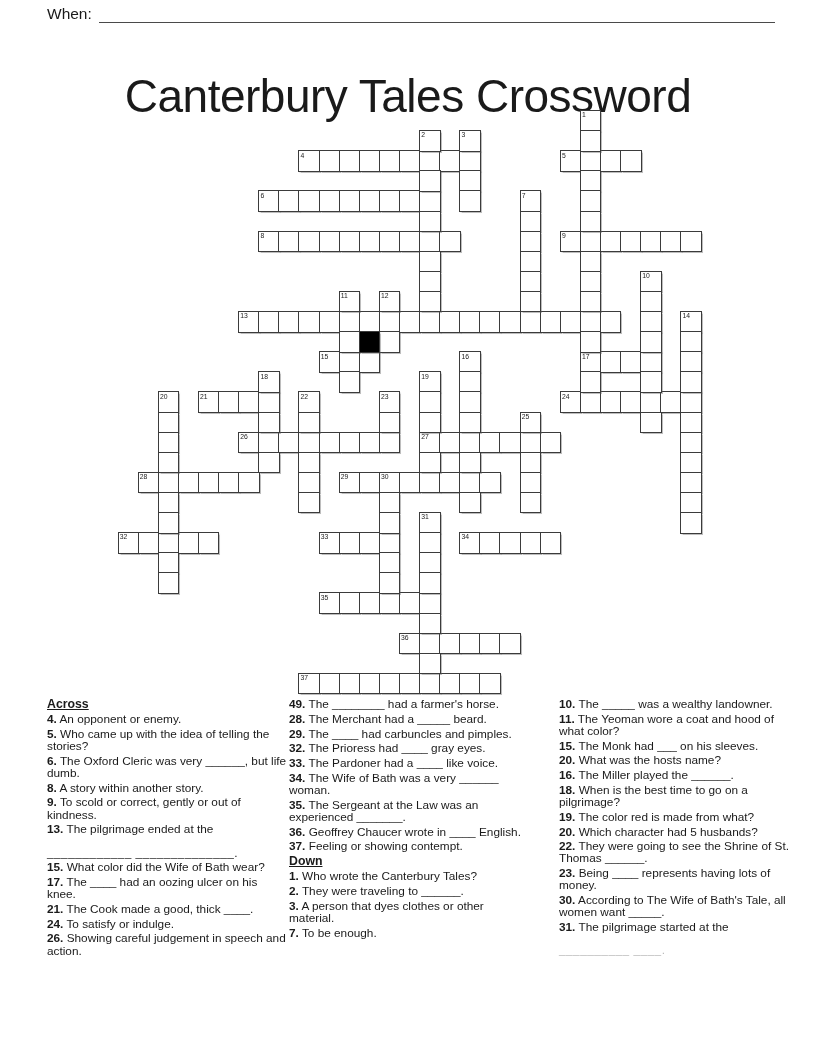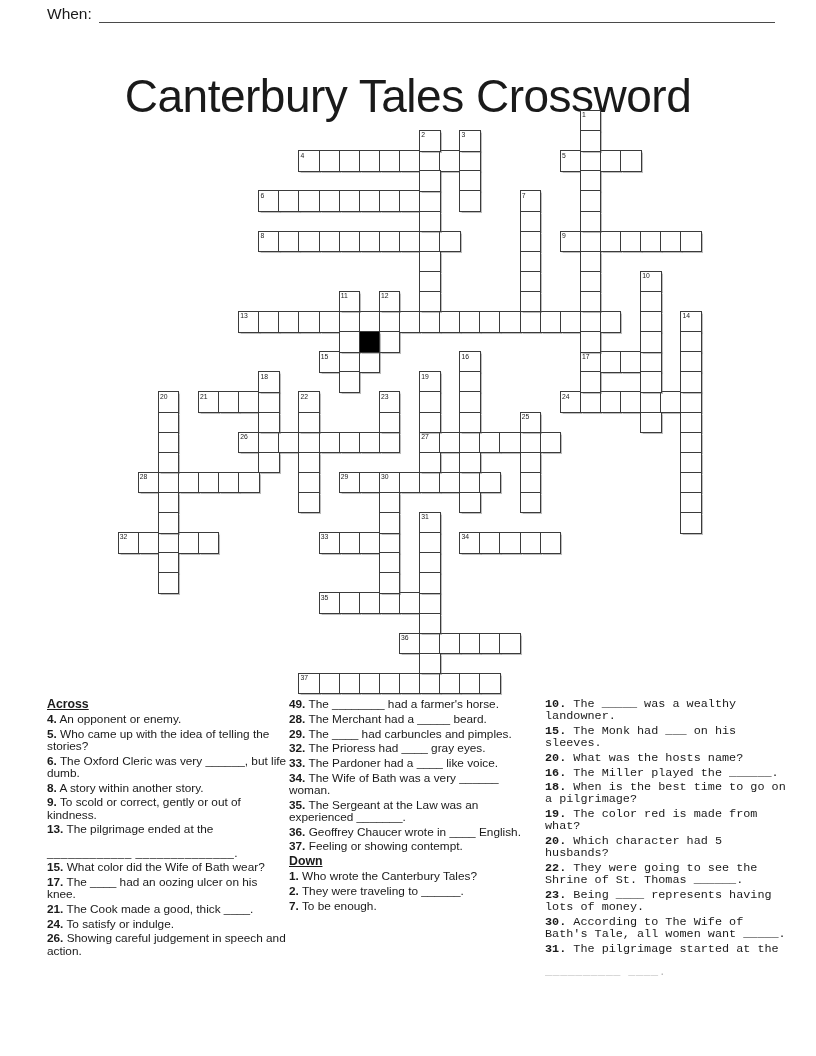--- a/index.html
+++ b/index.html
@@ -13,21 +13,21 @@
   #grid{position:absolute;left:0;top:0;width:816px;height:700px;}
   .cell{position:absolute;width:21.6px;height:21.6px;box-sizing:border-box;
         border:1.5px solid #3b3b3b;background:#ffffff;
         box-shadow:0.8px 0.8px 1px rgba(90,90,90,0.4);}
   .cell.black{background:#000000;}
   .num{position:absolute;left:1.2px;top:0.4px;font-size:6.8px;line-height:7px;color:#222;
        font-family:"Liberation Sans",sans-serif;}
   .clue-col{position:absolute;top:698px;width:242px;font-size:11.8px;line-height:12.15px;}
   #clue-col-1{left:47px;}
   #clue-col-2{left:289px;}
-  #clue-col-3{left:545px;font-family:Liberation Mono, monospace;}
+  #clue-col-3{left:559px;}
   .clues-header{font-weight:bold;text-decoration:underline;font-size:12.3px;margin-bottom:3px;}
   .clue{margin-bottom:2.6px;}
   .clue b{font-weight:bold;}
   .blanks{margin-top:11px;letter-spacing:0.5px;}
   .blanks.muted{color:#b9b9b9;}
 </style>
 </head>
 <body>
 
 <div id="name-row">
@@ -364,24 +364,26 @@
     <div class="clue"><b>29.</b> The ____ had carbuncles and pimples.</div>
     <div class="clue"><b>32.</b> The Prioress had ____ gray eyes.</div>
     <div class="clue"><b>33.</b> The Pardoner had a ____ like voice.</div>
     <div class="clue"><b>34.</b> The Wife of Bath was a very ______ woman.</div>
     <div class="clue"><b>35.</b> The Sergeant at the Law was an experienced _______.</div>
     <div class="clue"><b>36.</b> Geoffrey Chaucer wrote in ____ English.</div>
     <div class="clue"><b>37.</b> Feeling or showing contempt.</div>
     <div class="clues-header">Down</div>
     <div class="clue"><b>1.</b> Who wrote the Canterbury Tales?</div>
     <div class="clue"><b>2.</b> They were traveling to ______.</div>
+    <div class="clue"><b>3.</b> A person that dyes clothes or other material.</div>
     <div class="clue"><b>7.</b> To be enough.</div>
   </div>
 <div id="clue-col-3" class="clue-col">
     <div class="clue"><b>10.</b> The _____ was a wealthy landowner.</div>
+    <div class="clue"><b>11.</b> The Yeoman wore a coat and hood of what color?</div>
     <div class="clue"><b>15.</b> The Monk had ___ on his sleeves.</div>
     <div class="clue"><b>20.</b> What was the hosts name?</div>
     <div class="clue"><b>16.</b> The Miller played the ______.</div>
     <div class="clue"><b>18.</b> When is the best time to go on a pilgrimage?</div>
     <div class="clue"><b>19.</b> The color red is made from what?</div>
     <div class="clue"><b>20.</b> Which character had 5 husbands?</div>
     <div class="clue"><b>22.</b> They were going to see the Shrine of St. Thomas ______.</div>
     <div class="clue"><b>23.</b> Being ____ represents having lots of money.</div>
     <div class="clue"><b>30.</b> According to The Wife of Bath's Tale, all women want _____.</div>
     <div class="clue"><b>31.</b> The pilgrimage started at the<div class="blanks muted">__________ ____.</div></div>

